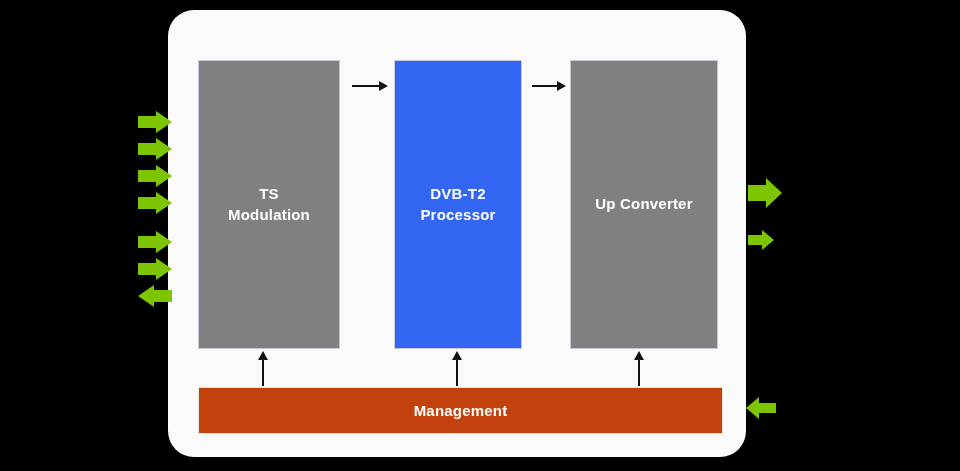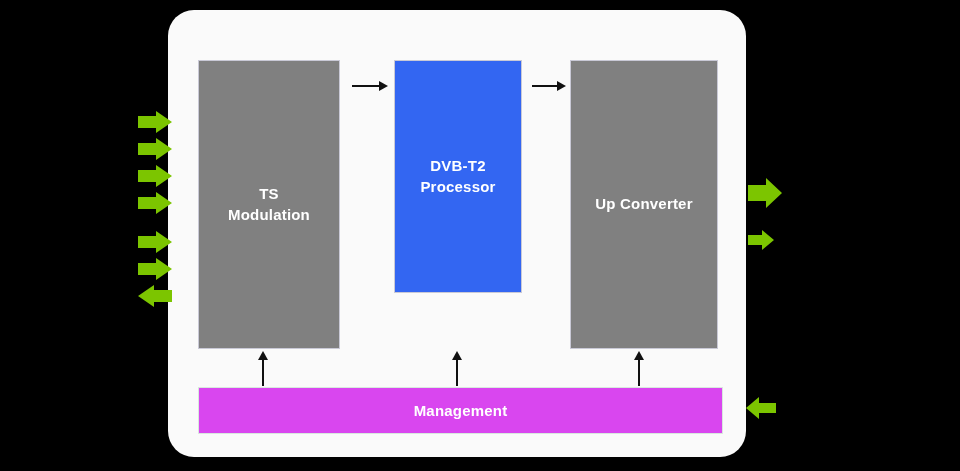--- a/index.html
+++ b/index.html
@@ -46,31 +46,31 @@
     font-weight: bold;
     font-size: 15px;
     line-height: 1.35;
     letter-spacing: 0.2px;
     border: 1px solid #c9c9d6;
   }
   .block-gray { background: #808080; }
   .block-blue { background: #3366F2; }
 
   #block-ts  { left: 198px; top: 60px; width: 142px; height: 289px; }
-  #block-mod { left: 394px; top: 60px; width: 128px; height: 233px; }
+  #block-mod { left: 394px; top: 60px; width: 128px; height: 289px; }
   #block-up  { left: 570px; top: 60px; width: 148px; height: 289px; }
 
   
   #mgmt-bar {
     position: absolute;
     left: 198px;
     top: 387px;
     width: 525px;
     height: 47px;
-    background: #d946ef;
+    background: #c2410c;
     border: 1px solid #d8e8de;
     box-sizing: border-box;
     display: flex;
     align-items: center;
     justify-content: center;
     color: #ffffff;
     font-weight: bold;
     font-size: 15px;
     letter-spacing: 0.2px;
   }

